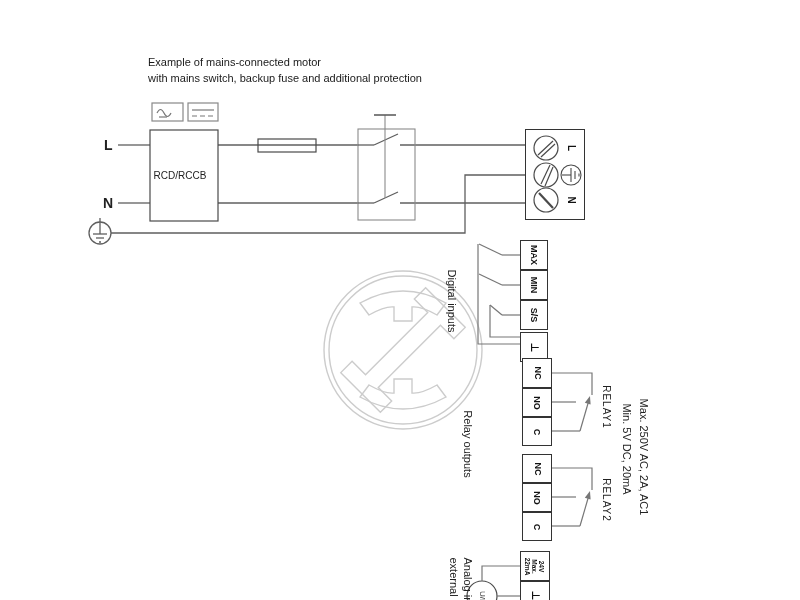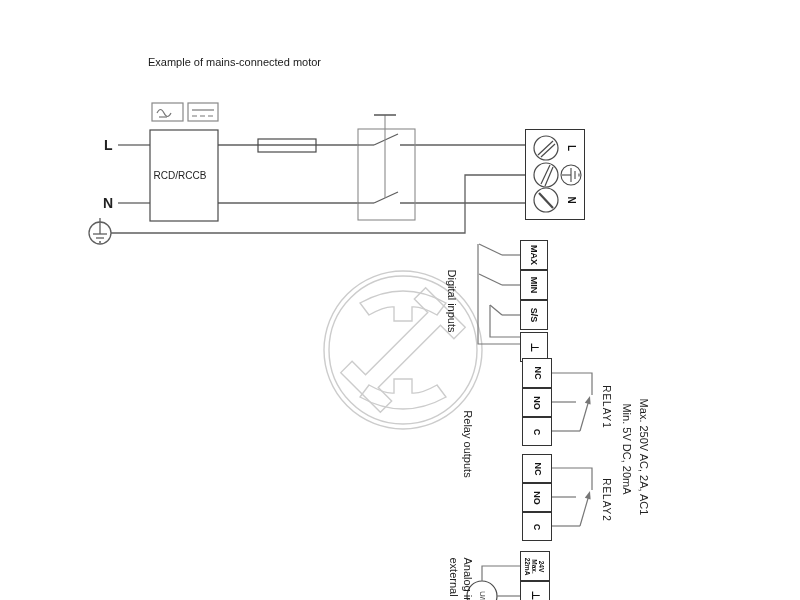--- a/index.html
+++ b/index.html
@@ -136,20 +136,21 @@
     <g stroke="#777777" stroke-width="1.2" fill="none">
       <circle cx="482" cy="548" r="15" stroke="#4a4a4a"></circle>
       <polyline points="482,533 482,518 520,518"></polyline>
       <line x1="497" y1="548" x2="520" y2="548"></line>
       <polyline points="482,563 482,576 520,576"></polyline>
       <polygon points="517,576 508,571.8 508,580.2" fill="#777777" stroke="none"></polygon>
     </g>
   </svg>
 
   <div class="txt title" style="left:148px;top:6px;">Example of mains-connected motor</div>
+  <div class="txt title" style="left:148px;top:22px;">with mains switch, backup fuse and additional protection</div>
 
   <div class="txt linelbl" style="left:104px;top:89px;">L</div>
   <div class="txt linelbl" style="left:103px;top:147px;">N</div>
 
   <div class="txt rcdlbl" style="left:150px;top:122px;width:60px;">RCD/RCCB</div>
 
   <div class="tbox transparent" style="left:525px;top:81px;width:60px;height:91px;"></div>
   <div class="vtext mainslbl" style="left:571px;top:100px;">L</div>
   <div class="vtext mainslbl" style="left:571px;top:152px;">N</div>
 

